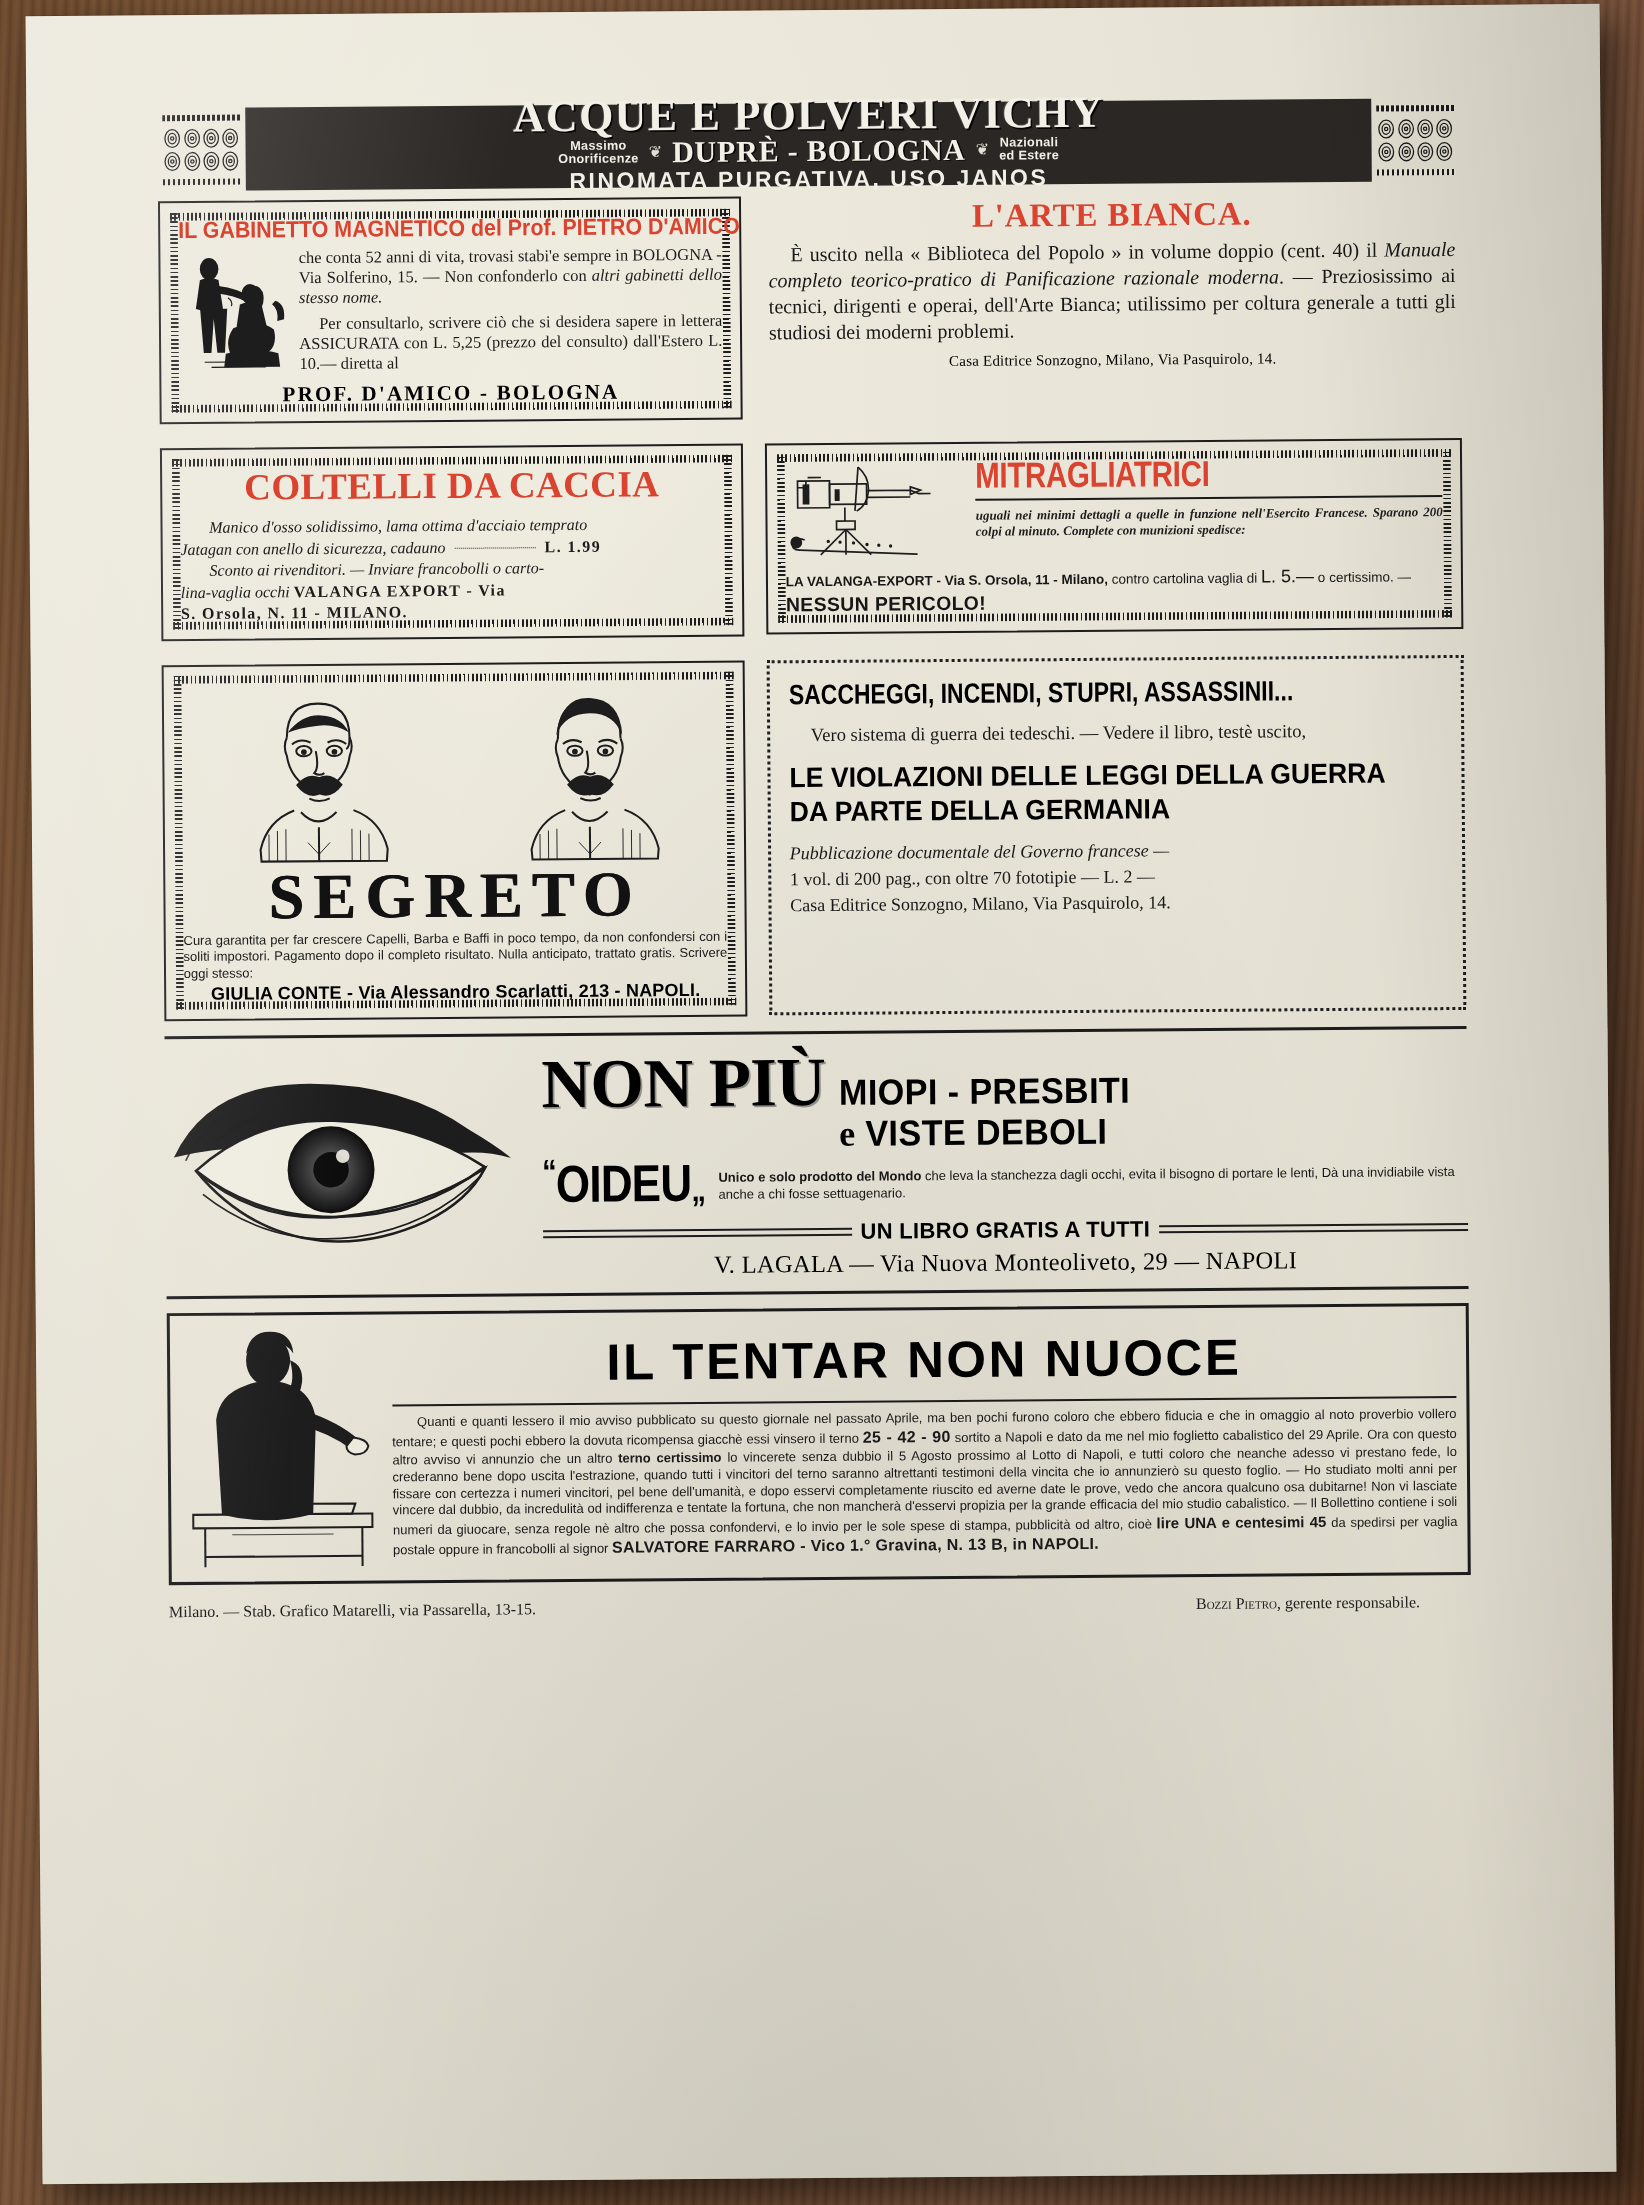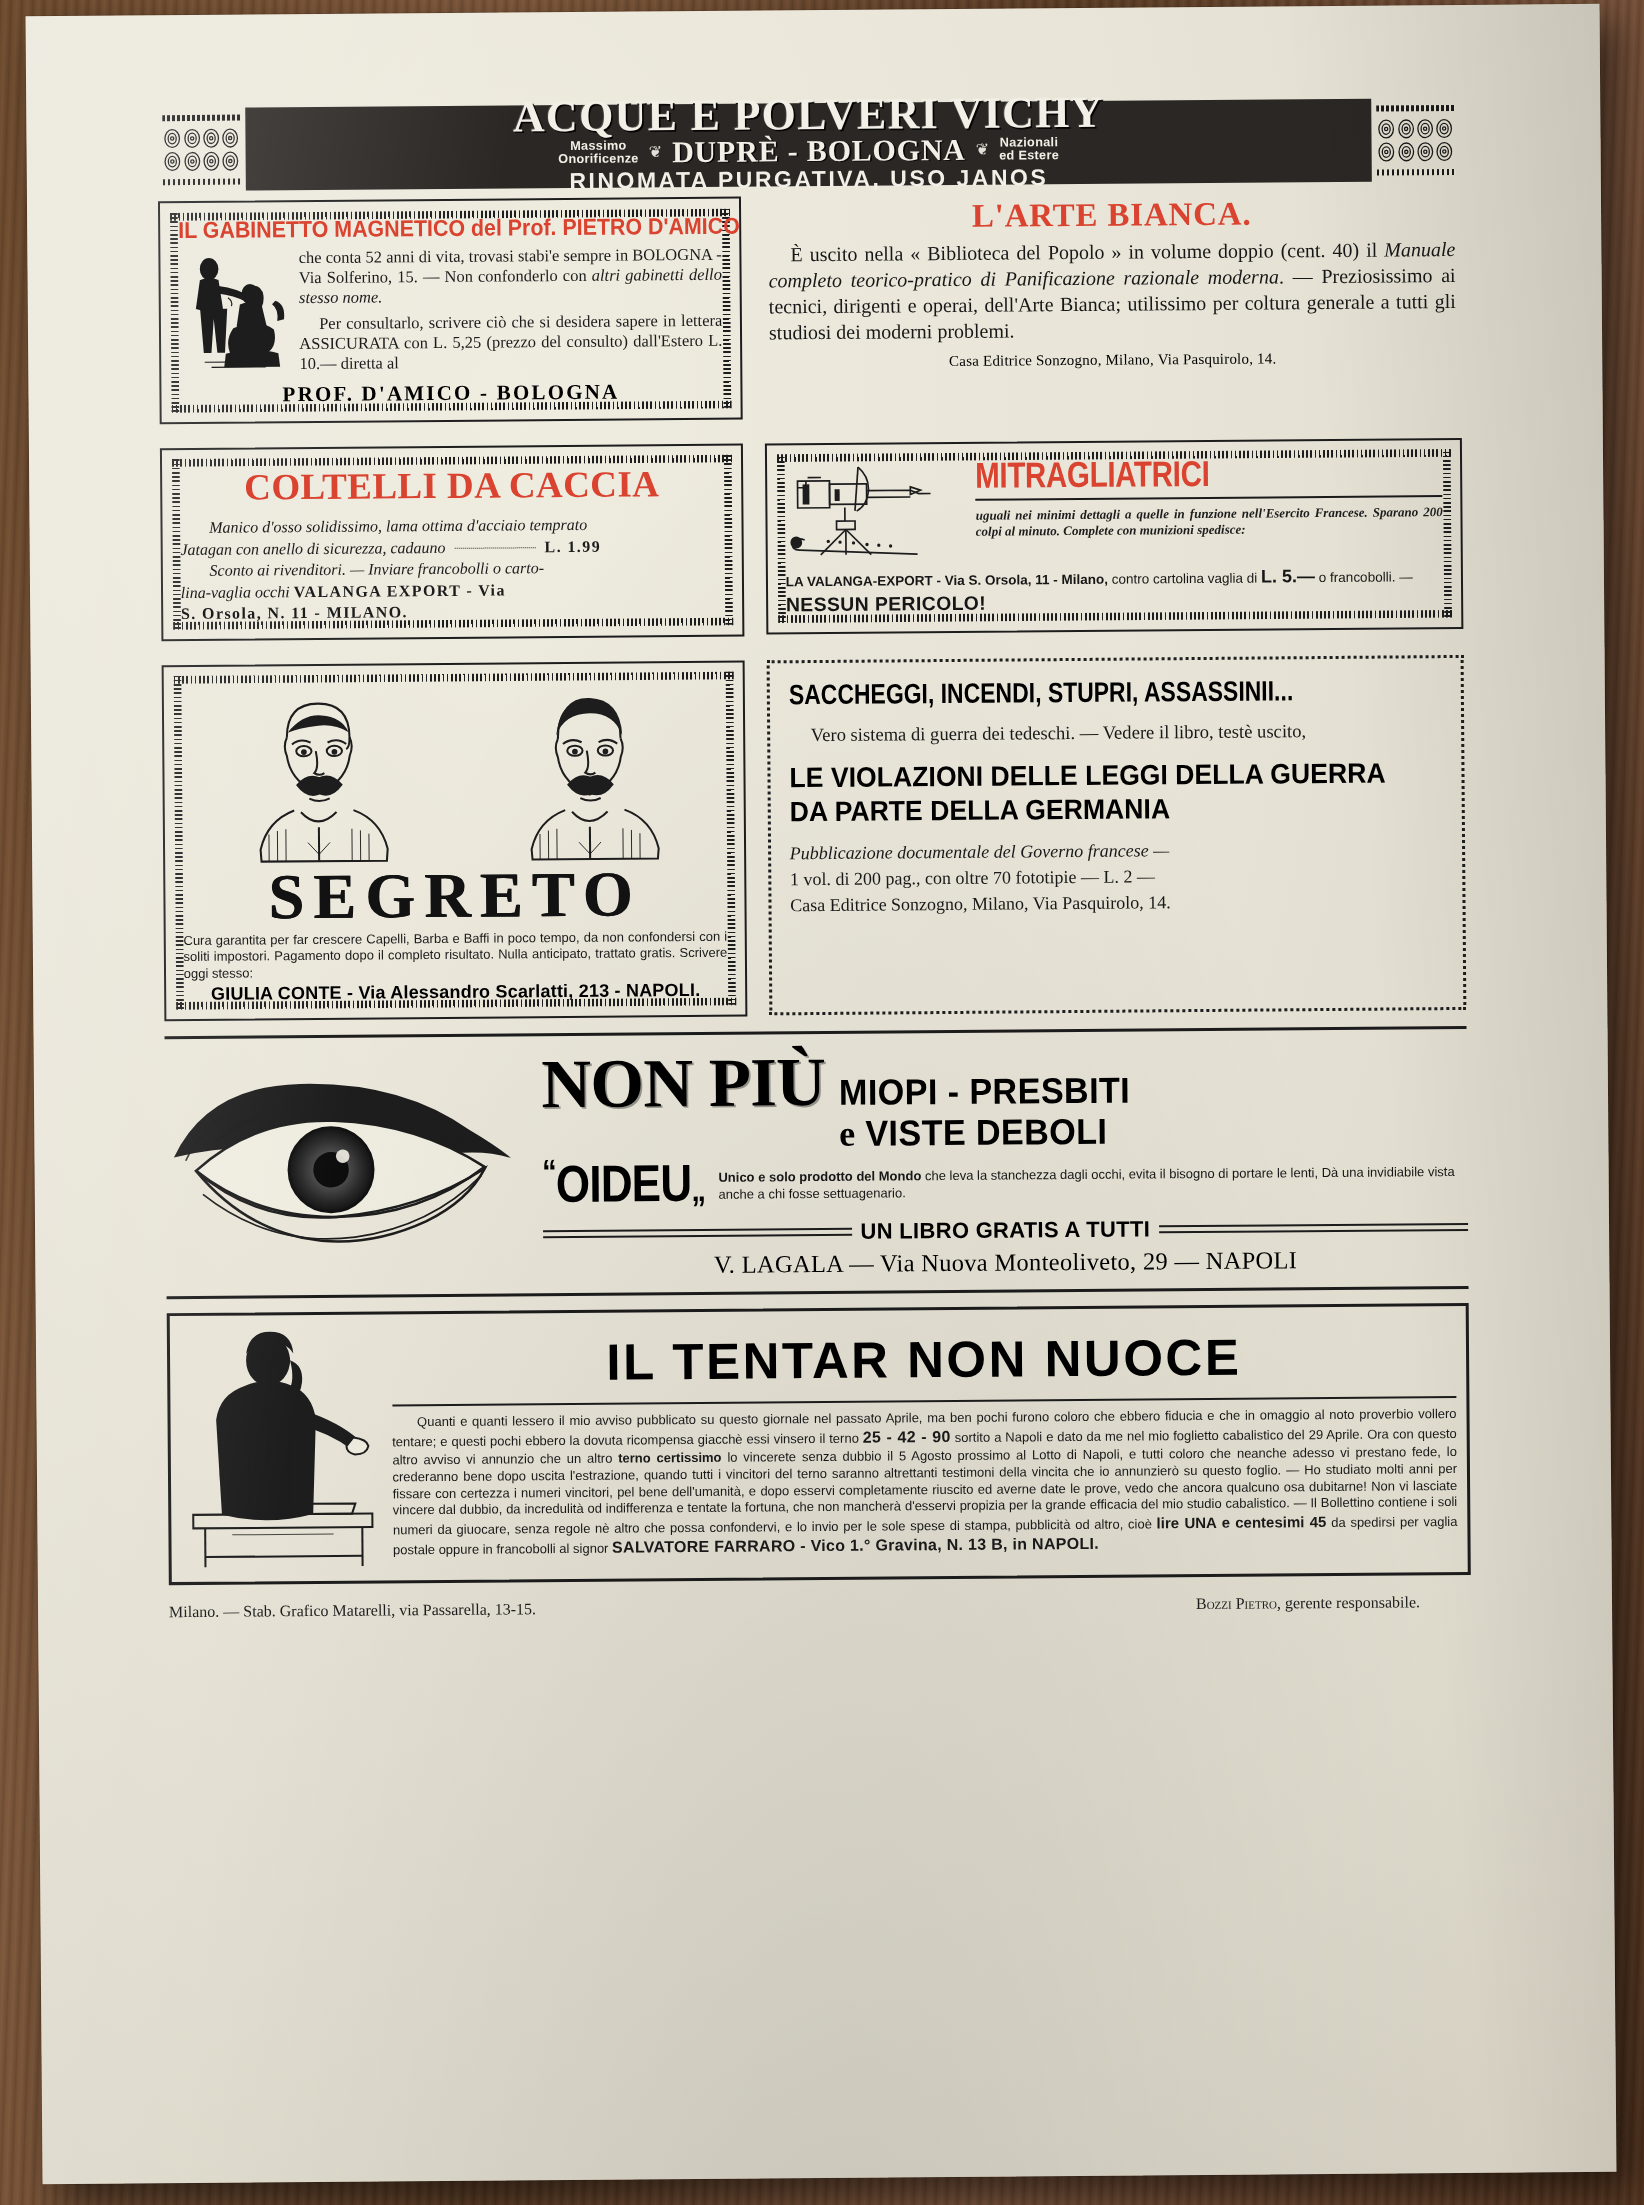--- a/index.html
+++ b/index.html
@@ -121,21 +121,21 @@
 
   
   .mit-body{display:flex;gap:8.5px;align-items:flex-start;}
   .mit-fig{width:182px;flex:0 0 182px;}
   .mit-right{flex:1;}
   .mit-title{font-size:36px;line-height:1;letter-spacing:-0.4px;}
   .mit-rule{border-top:2.5px solid #1a1a1a;margin:5px 0 6.8px;}
   .mit-txt{font-size:13px;line-height:1.26;font-style:italic;font-weight:700;color:#1d1d1d;text-align:justify;}
   .mit-foot{font-family:"Liberation Sans",sans-serif;font-size:13.5px;line-height:1.3;margin-top:5px;color:#161616;}
   .mit-foot b{font-weight:700;}
-  .mit-foot .big{font-size:18px;font-weight:700;}
+  .mit-foot .big{font-size:18px;font-weight:400;}
   .mit-foot .np{font-size:19.4px;font-weight:700;letter-spacing:0.4px;}
 
   
   .ad-seg .faces{display:flex;justify-content:space-around;align-items:flex-end;gap:10px;padding:5px 5px 0;}
   .seg-word{
     text-align:center;font-family:"Liberation Serif",serif;font-weight:700;
     font-size:64px;letter-spacing:9.3px;line-height:1;margin:1.7px 0 3.4px;
     color:#121212;
     text-shadow:0.8px 0 0 #121212;
   }
@@ -456,21 +456,21 @@
                 </g>
               </svg>
             </div>
             <div class="mit-right">
               <div class="mit-title hl-cond red">MITRAGLIATRICI</div>
               <div class="mit-rule"></div>
               <div class="mit-txt">uguali nei minimi dettagli a quelle in funzione nell'Esercito Francese. Sparano 200 colpi al minuto. Complete con munizioni spedisce:</div>
             </div>
           </div>
           <div class="mit-foot">
-            <b>LA VALANGA-EXPORT - Via S. Orsola, 11 - Milano, </b><span>contro cartolina vaglia di </span><span class="big">L. 5.—</span><span> o francobolli. — </span><span class="np">NESSUN PERICOLO!</span>
+            <b>LA VALANGA-EXPORT - Via S. Orsola, 11 - Milano, </b><span>contro cartolina vaglia di </span><span class="big">L. 5.—</span><span> o certissimo. — </span><span class="np">NESSUN PERICOLO!</span>
           </div>
         </div>
       </div>
     </div>
   </div>
 
   <div class="row" style="margin-top:24px;">
     <div class="col-l">
       <div class="tick-frame">
         <div class="tick-inner ad-seg">

